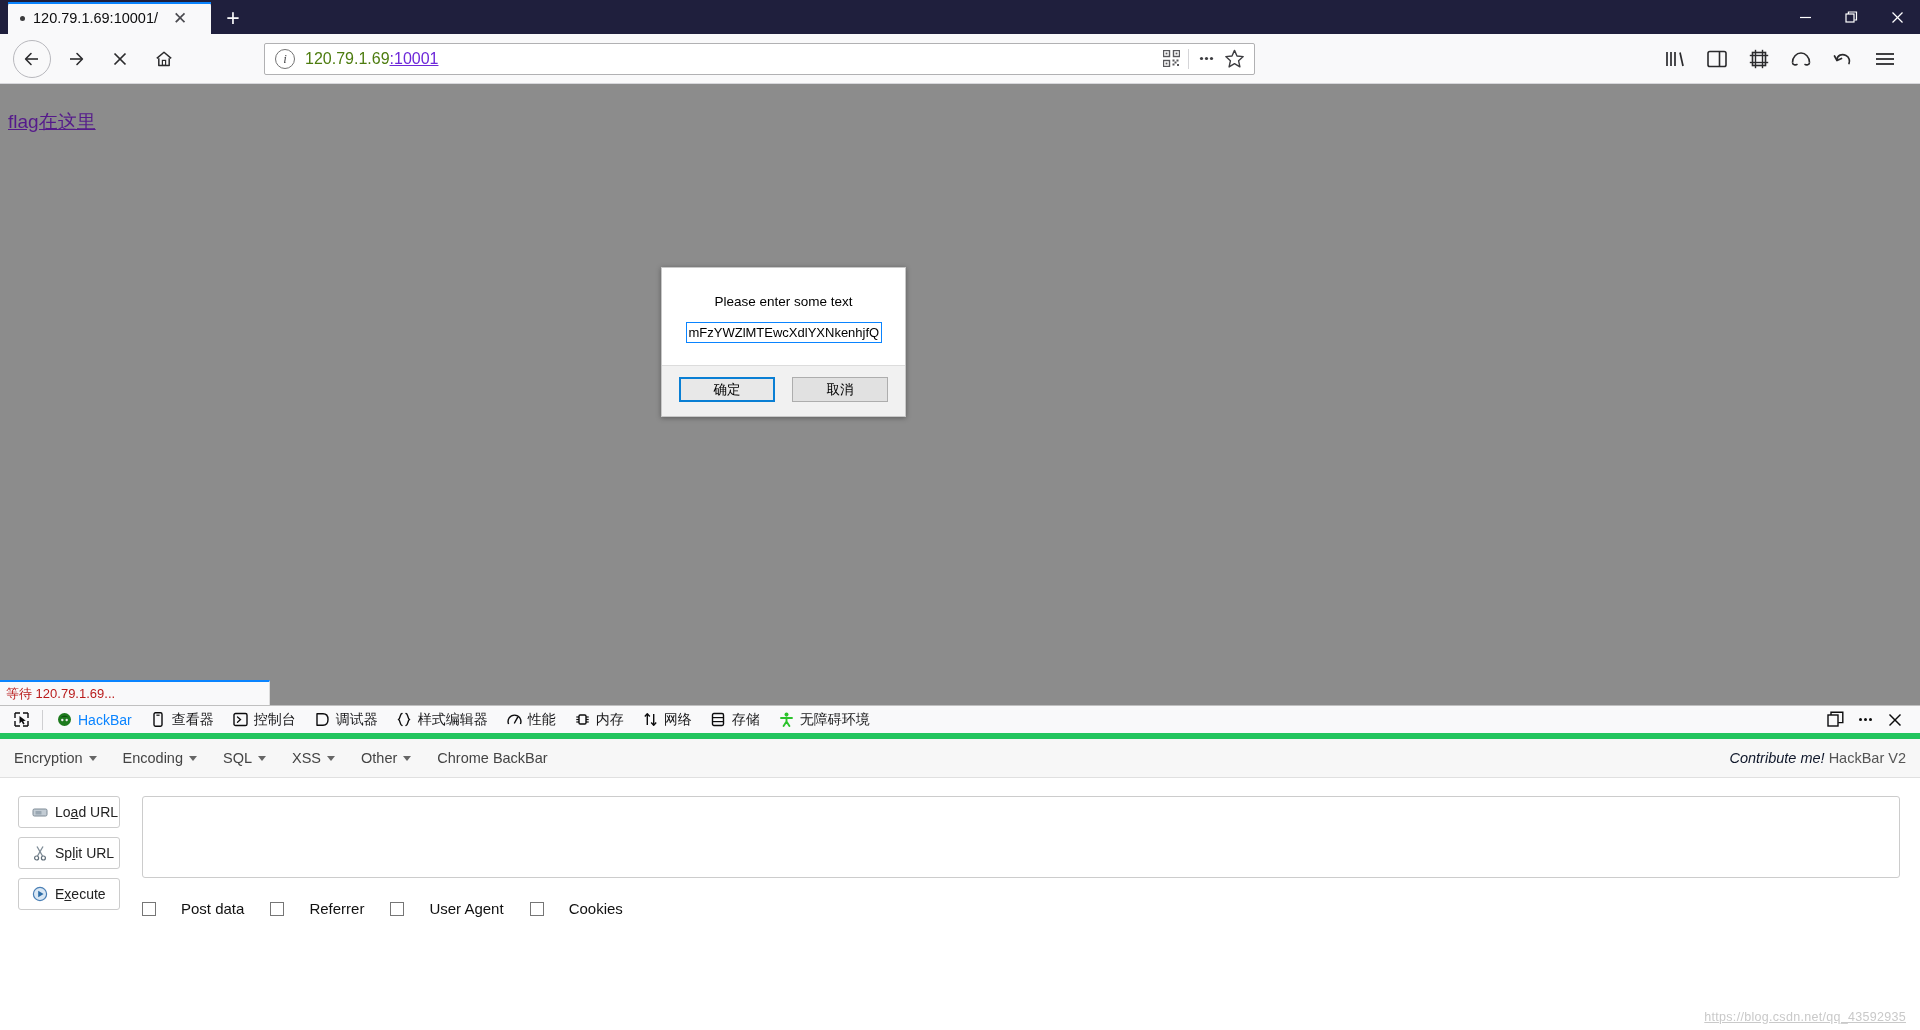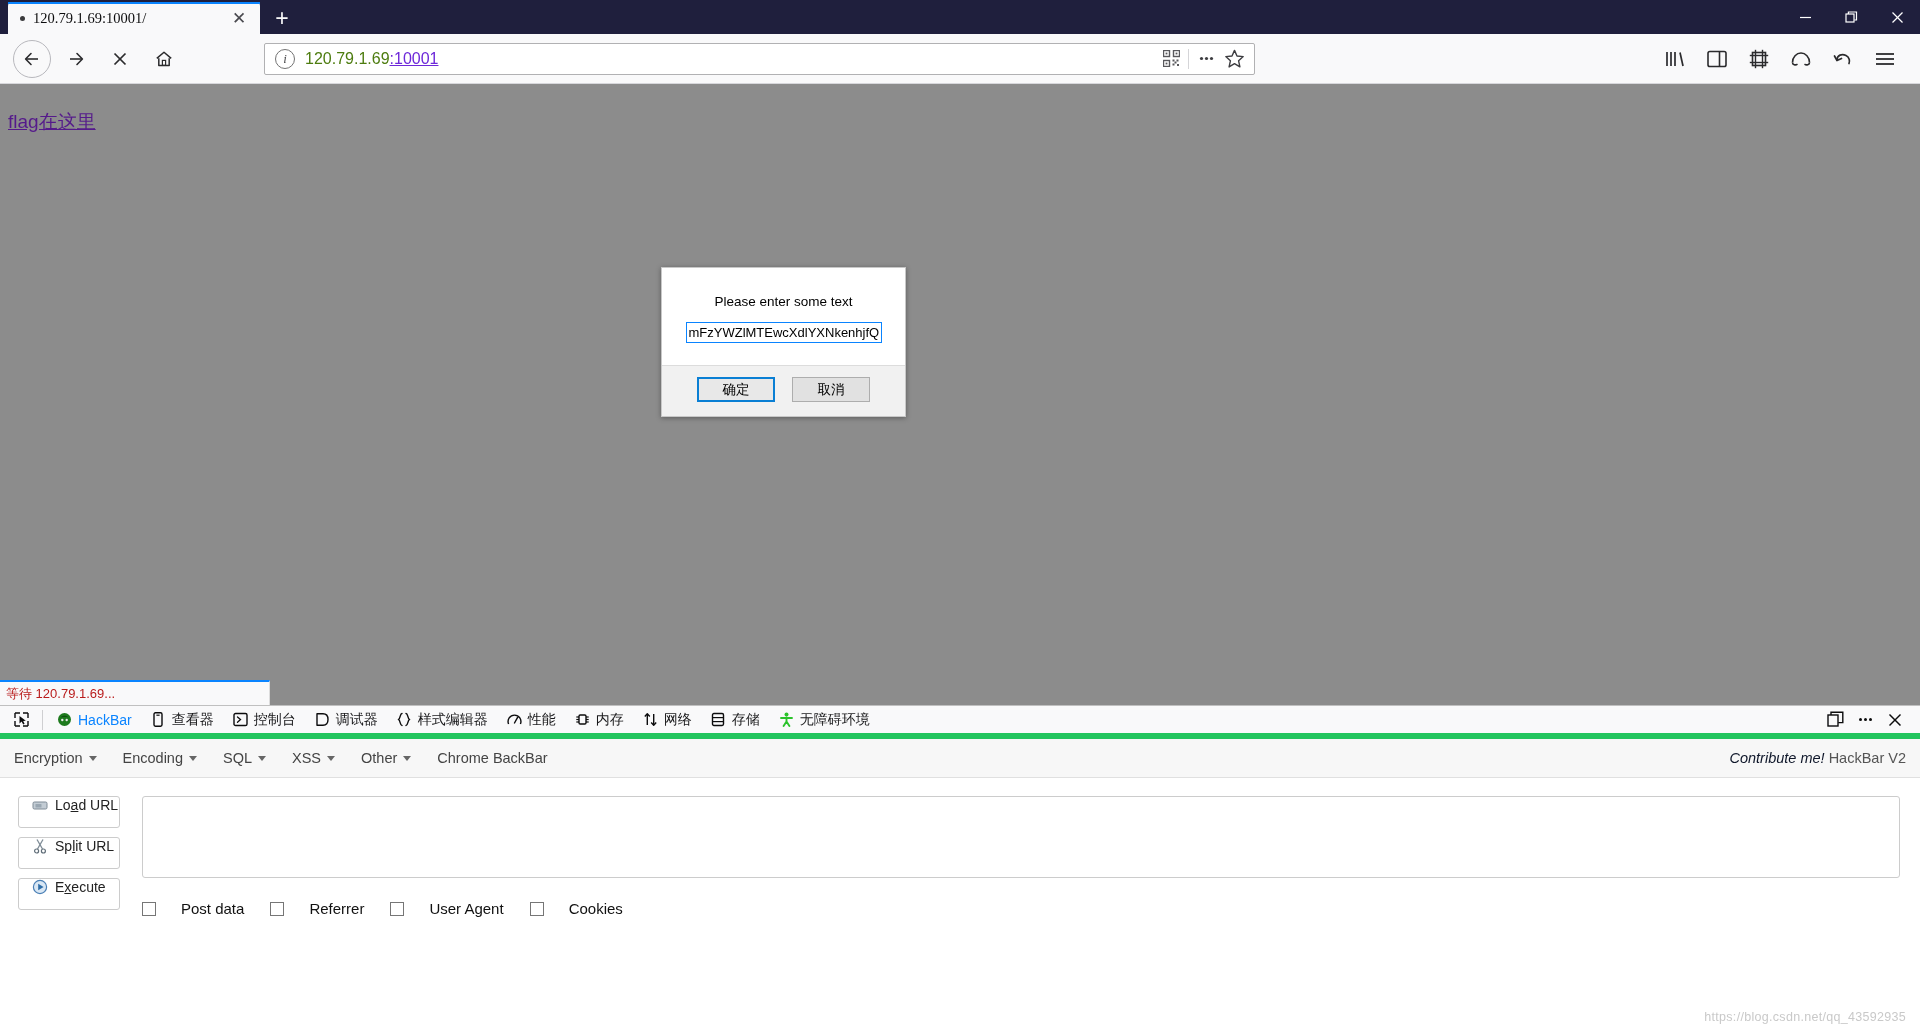--- a/index.html
+++ b/index.html
@@ -15,30 +15,29 @@
   .titlebar {
     position: relative;
     height: 34px;
     background: #1f1f3d;
     display: flex;
     align-items: flex-end;
   }
   .tab {
     position: relative;
     margin-left: 8px;
-    width: 252px;
+    width: 203px;
     height: 32px;
     background: #f9f9fa;
     border-radius: 4px 4px 0 0;
     display: flex;
     align-items: center;
-    padding: 0 10px 0 12px;
+    padding: 0 20px 0 12px;
     color: #0c0c0d;
     font-size: 14px;
-    font-family: Liberation Serif, serif;
   }
   .tab::before {
     content: "";
     position: absolute;
     top: 0; left: 0; right: 0;
     height: 2px;
     background: #0a84ff;
   }
   .tab-dot {
     width: 5px; height: 5px;
@@ -208,21 +207,21 @@
   }
   .dialog-footer {
     background: #f1f1f1;
     border-top: 1px solid #dcdcdc;
     padding: 11px 0 14px 0;
     display: flex;
     justify-content: center;
     gap: 17px;
   }
   .dlg-btn {
-    width: 78px; height: 25px;
+    width: 96px; height: 25px;
     font-size: 13.5px;
     background: #e1e1e1;
     border: 1px solid #adadad;
     color: #000;
     font-family: Liberation Sans, sans-serif;
     display: flex; align-items: center; justify-content: center;
   }
   .dlg-btn.primary {
     border: 2px solid #0a7fd4;
     background: #e8e8e8;
@@ -342,20 +341,21 @@
     gap: 9px;
     width: 102px;
     flex: 0 0 auto;
   }
   .hb-btn {
     height: 32px;
     border: 1px solid #ccc;
     border-radius: 3px;
     background: #fff;
     display: flex;
+    align-items: center;
     gap: 7px;
     padding-left: 13px;
     font-size: 14px;
     color: #222;
   }
   .hb-btn u { text-decoration: underline; }
   .hb-ico { width: 16px; height: 16px; flex: 0 0 auto; }
   .hb-right-pane {
     flex: 1 1 auto;
     display: flex;
@@ -392,20 +392,21 @@
     border: 1px solid #767676;
     background: #fff;
     flex: 0 0 auto;
   }
   .watermark {
     position: absolute;
     right: 14px; bottom: 5px;
     font-size: 12.5px;
     color: #c9c9c9;
     letter-spacing: 0.3px;
+    text-decoration: underline;
   }
   .dt-wrap { position: relative; flex: 1 1 auto; display:flex; flex-direction:column; }
 </style>
 </head>
 <body>
 
 <div class="titlebar">
   <div class="tab">
     <span class="tab-dot"></span>
     <span class="tab-title">120.79.1.69:10001/</span>

